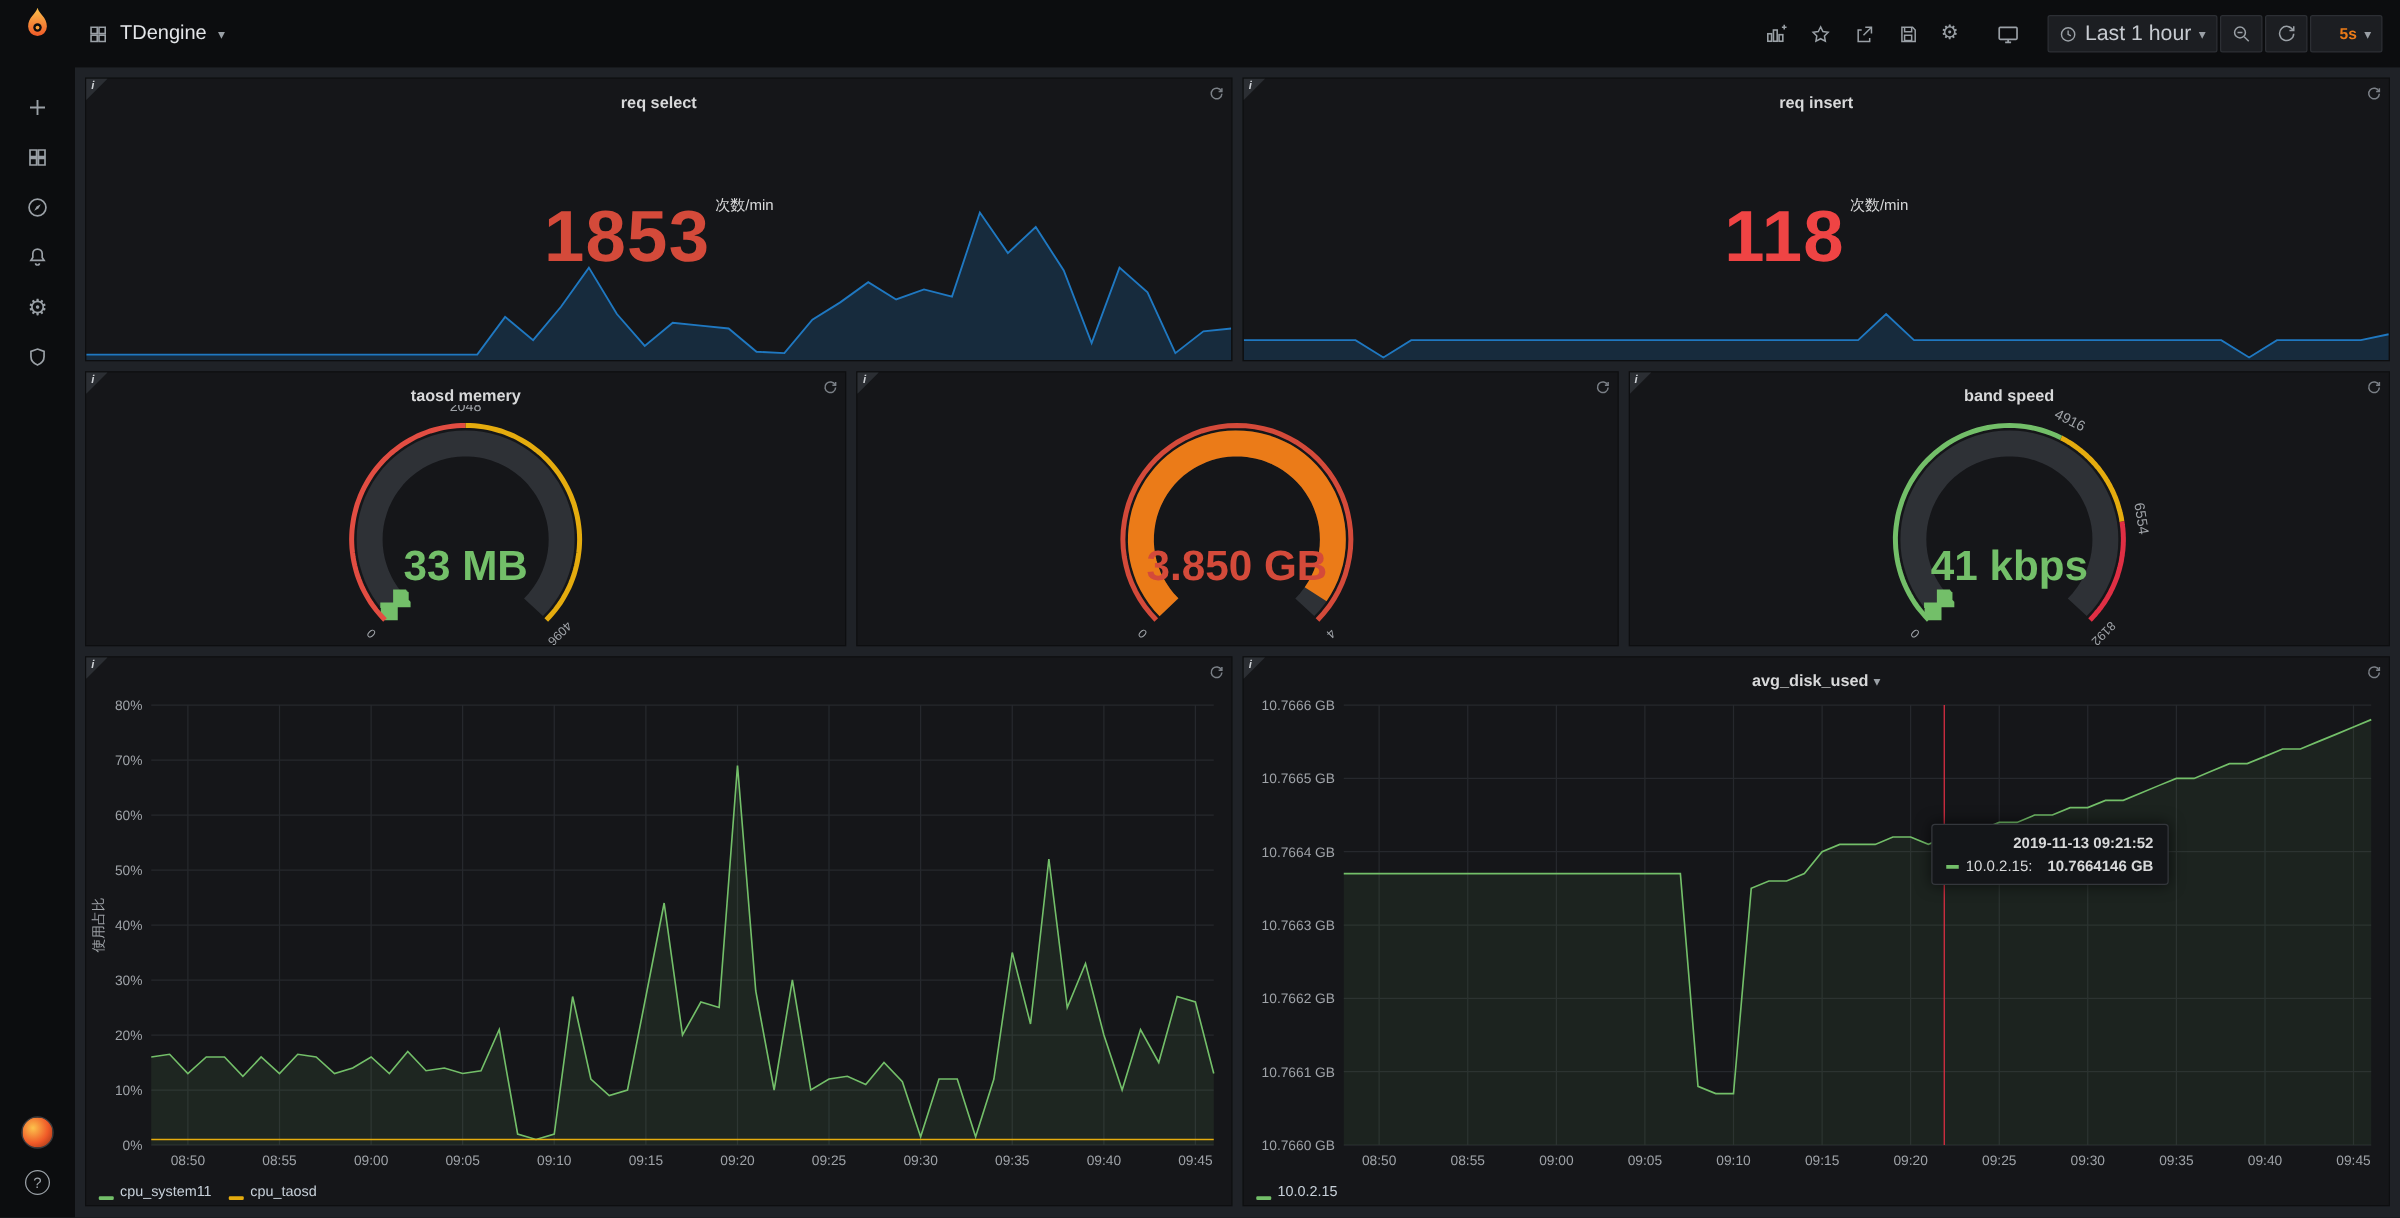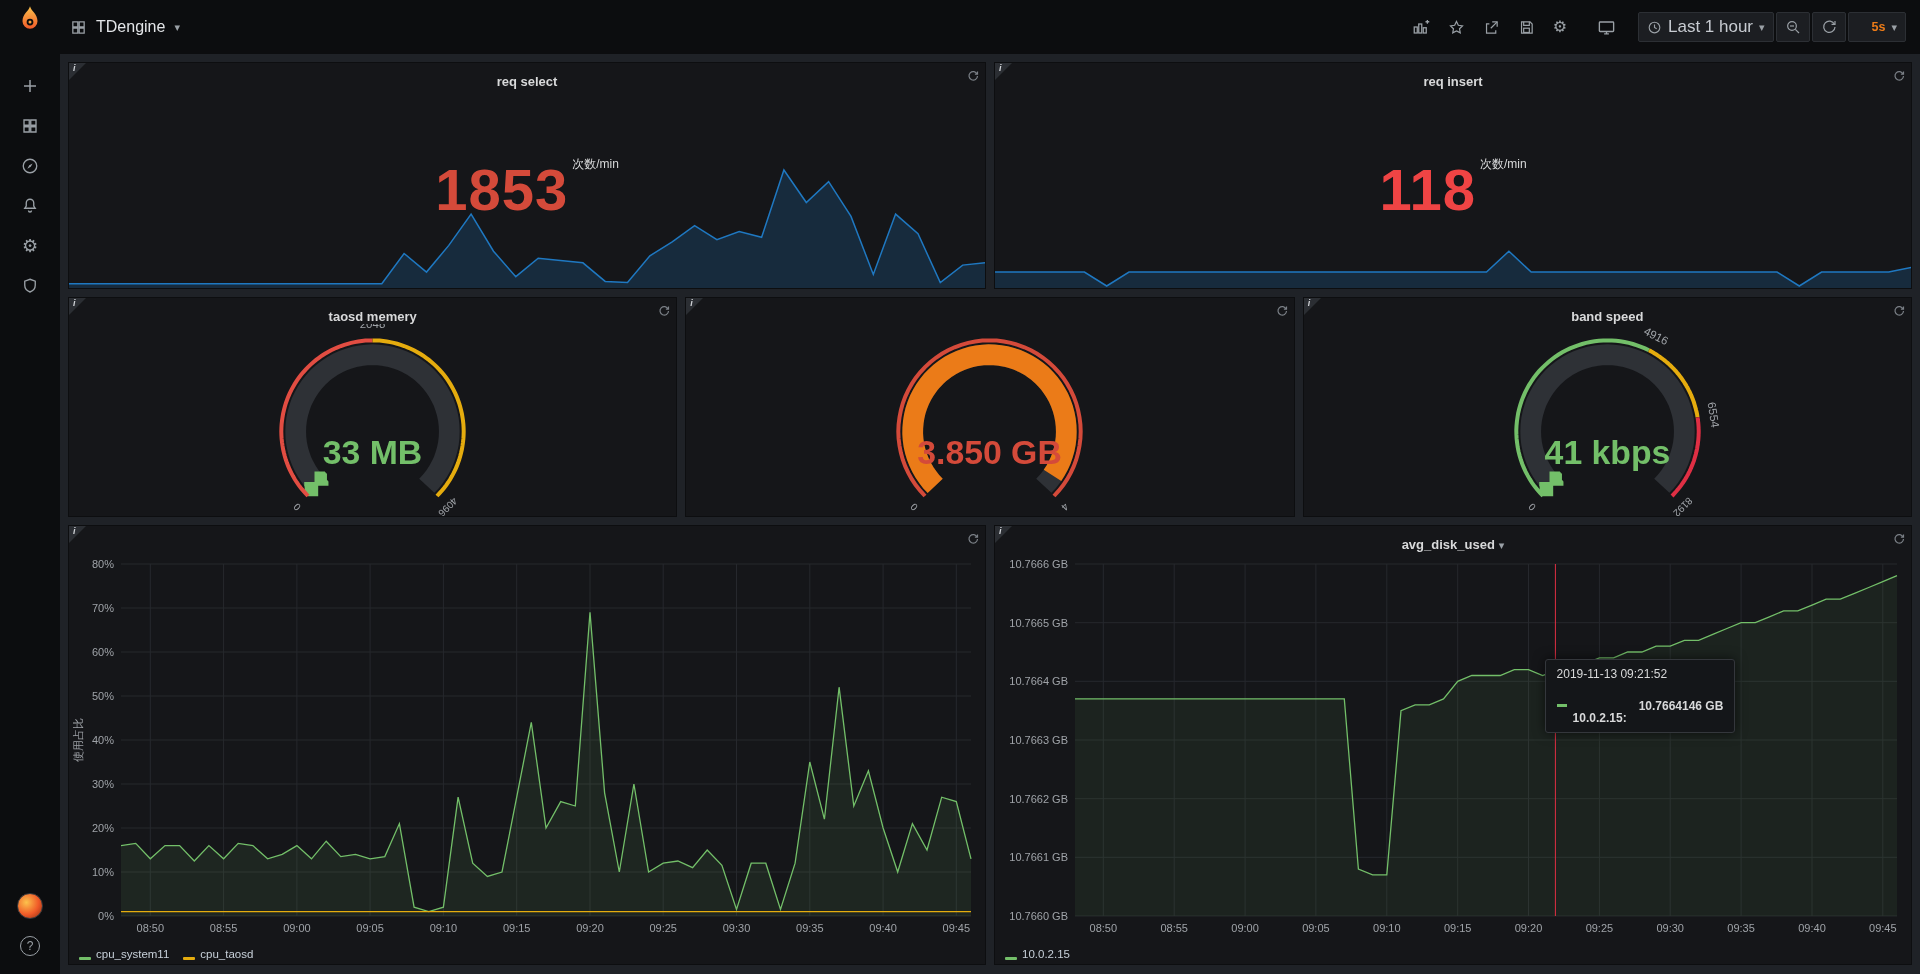--- a/index.html
+++ b/index.html
@@ -58,24 +58,24 @@
   
   .gauge { position:absolute; top:0; left:0; right:0; bottom:0; }
 
   
   .ts { position:absolute; top:4px; left:0; right:0; bottom:26px; }
   .legend { position:absolute; bottom:4px; left:10px; display:flex; gap:14px; align-items:center; z-index:2; }
   .li { display:flex; align-items:flex-end; gap:5px; font-size:11.5px; color:#c7d0d9; cursor:pointer; }
   .sw { display:inline-block; width:12px; height:3px; border-radius:1px; }
 
   .tooltip { position:absolute; left:60%; top:26%; background:#141619; border:1px solid #34373c; border-radius:3px; padding:7px 11px; z-index:6; box-shadow:0 0 12px rgba(0,0,0,0.6); white-space:nowrap; }
-  .tt-time { font-size:12px; font-weight:normal; color:#d8d9da; margin-bottom:5px; }
+  .tt-time { font-size:12px; font-weight:bold; color:#d8d9da; margin-bottom:5px;text-align:right; }
   .tt-row { display:flex; align-items:center; gap:6px; font-size:12px; }
   .tt-dash { width:10px; height:3px; display:inline-block; }
-  .tt-series { font-weight:bold; color:#d8d9da;margin-top:25px; }
+  .tt-series { font-weight:normal; color:#d8d9da; }
   .tt-val { font-weight:bold; color:#d8d9da; margin-left:6px; }
 
   .ic { display:inline-flex; align-items:center; justify-content:center; }
 </style>
 </head>
 <body>
 
 <div class="app">
 
   <aside class="sidebar">

